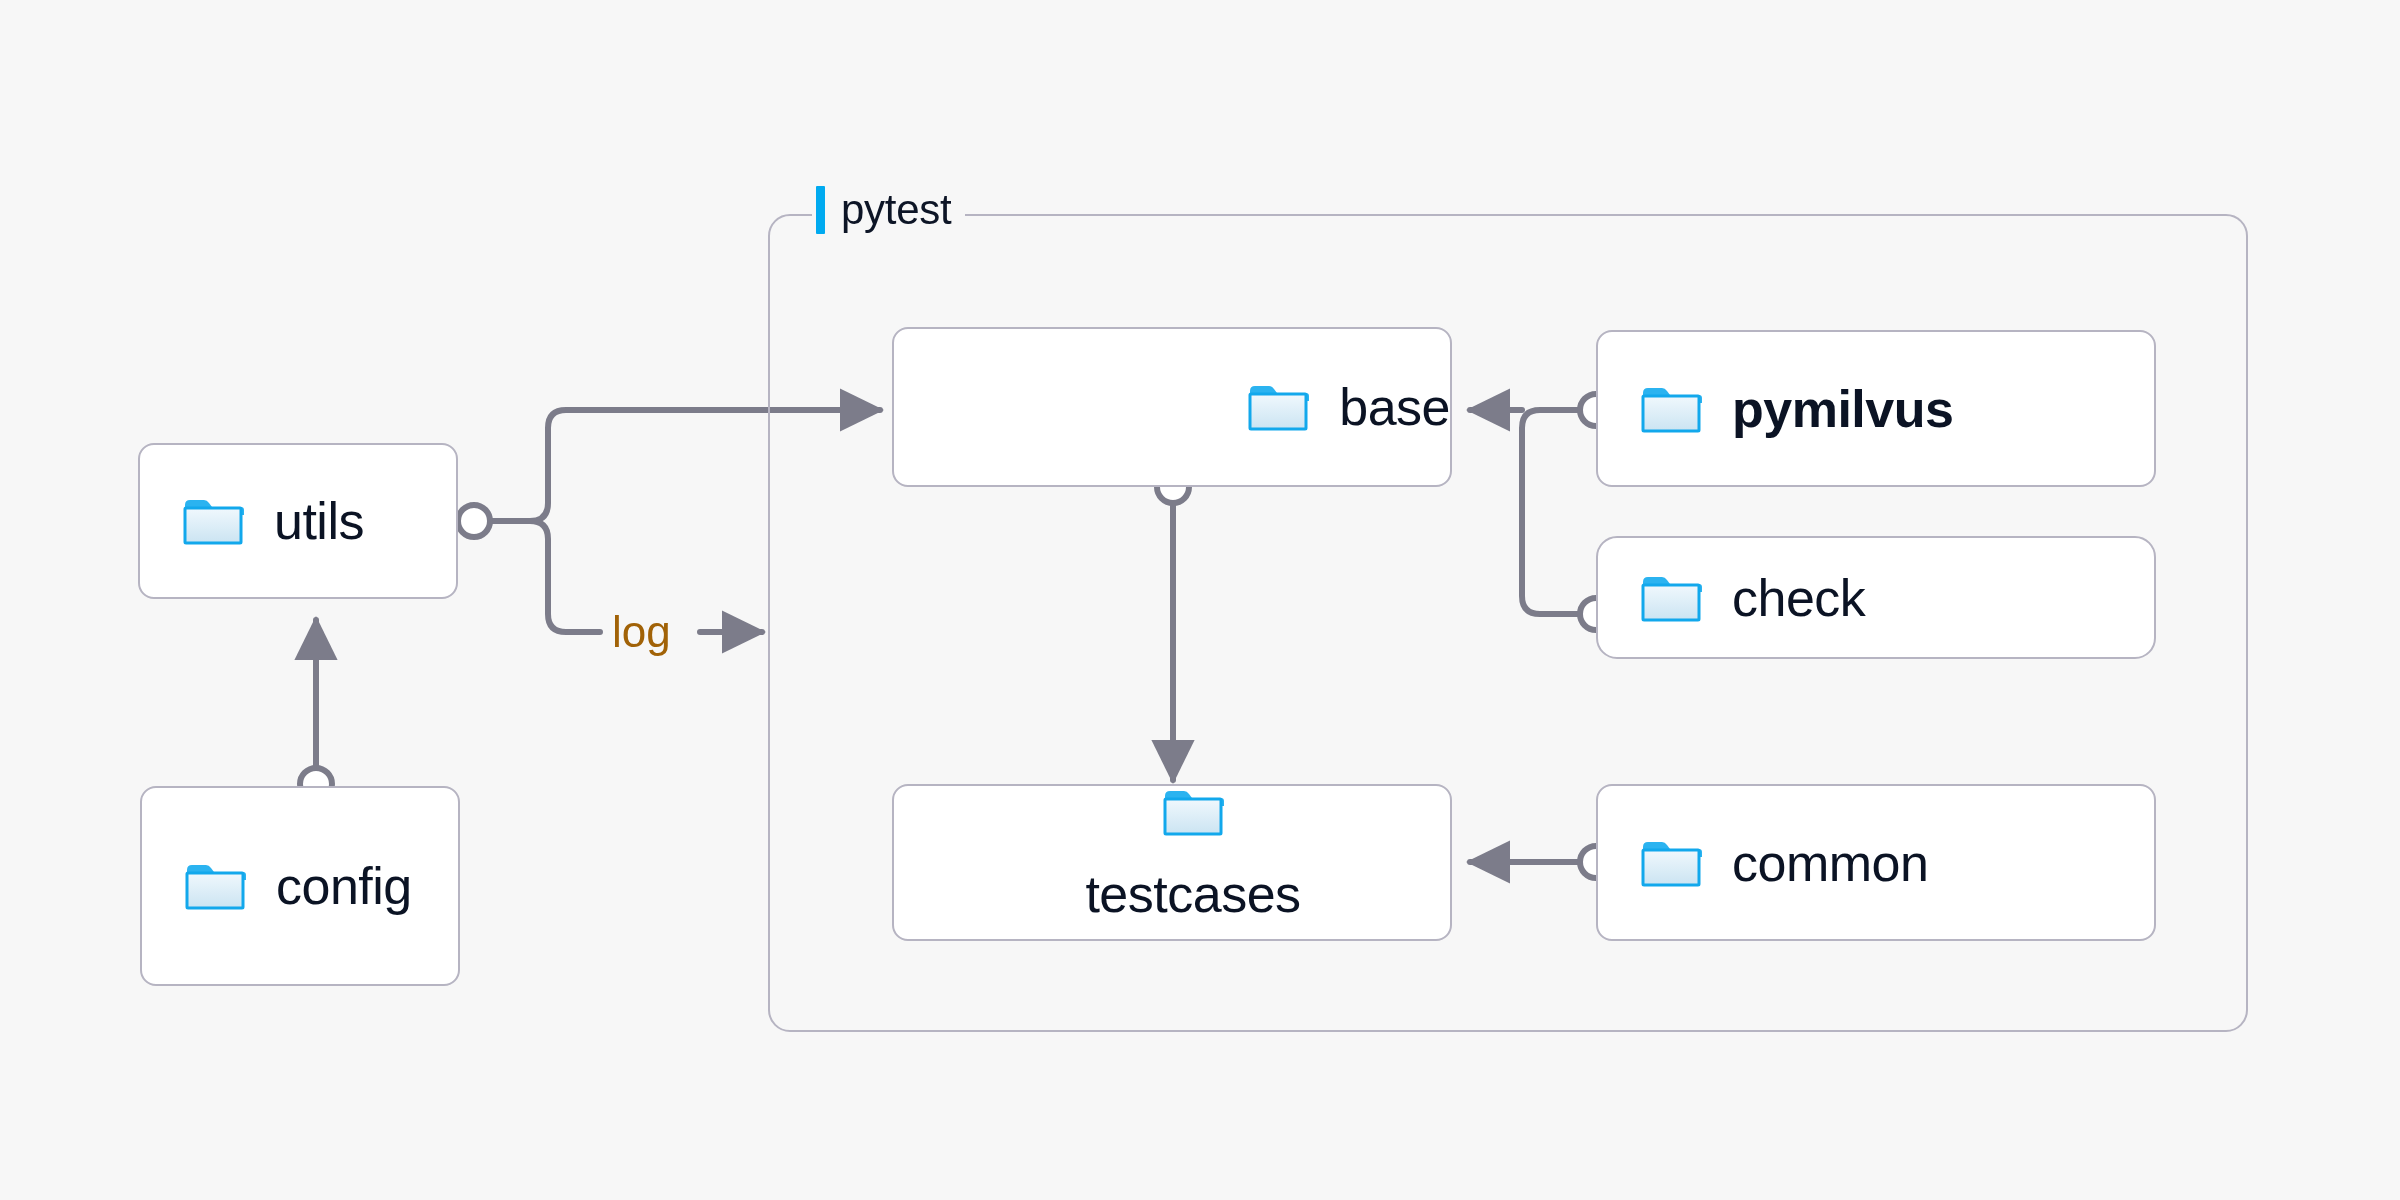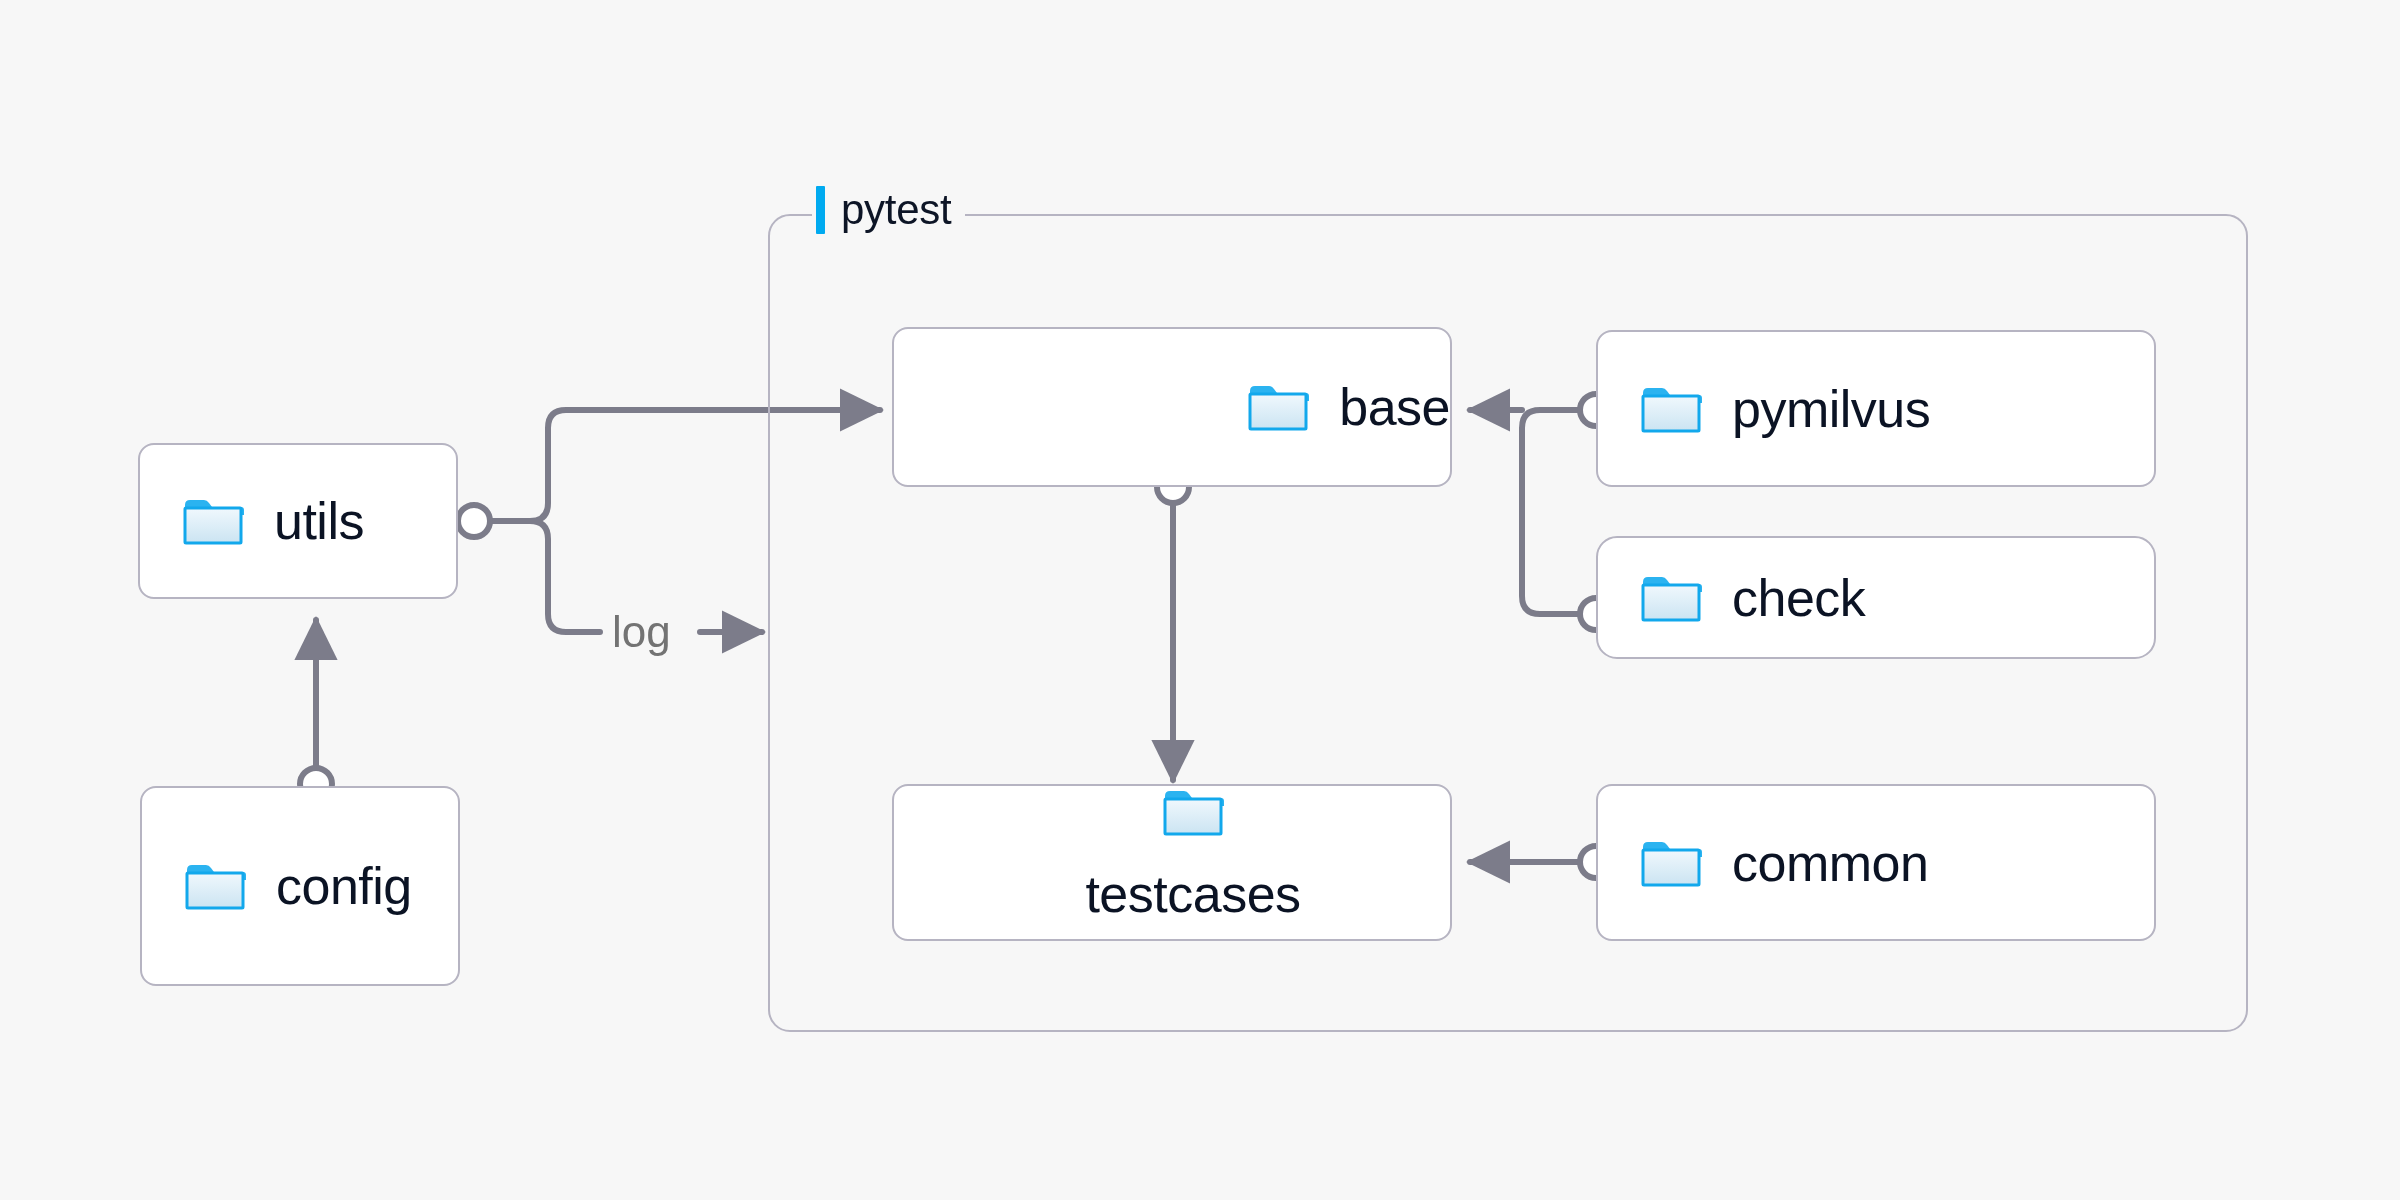--- a/index.html
+++ b/index.html
@@ -84,21 +84,21 @@
     height: 52px;
     flex: 0 0 auto;
     display: block;
   }
   .folder svg { display: block; }
 
   
   .edge-label {
     position: absolute;
     font-size: 44px;
-    color: #737373;
+    color: #a16207;
     white-space: nowrap;
     background: #f7f7f7;
     padding: 0 8px;
     line-height: 1;
   }
 </style>
 </head>
 <body>
 
 <div id="stage">
@@ -185,21 +185,21 @@
   <div class="node" style="left:892px; top:784px; width:560px; height:157px;flex-direction:column;">
     <span class="folder">
       <svg width="62" height="52" viewBox="0 0 62 52" xmlns="http://www.w3.org/2000/svg">
         <path d="M3 10 q0-5 5-5 h14 q3 0 5 3 l3 4 h29 q3 0 3 3 v5 H3 z" fill="#2bb3f0"></path>
         <rect x="3" y="13" width="56" height="35" rx="1" fill="url(#folderGrad)" stroke="#12a8ec" stroke-width="3"></rect>
       </svg>
     </span>
     <span class="label">testcases</span>
   </div>
 
-  <div class="node" style="left:1596px; top:330px; width:560px; height:157px;">
+  <div class="node" style="left:1596px; top:330px; width:560px; height:157px;font-weight:bold;">
     <span class="folder">
       <svg width="62" height="52" viewBox="0 0 62 52" xmlns="http://www.w3.org/2000/svg">
         <path d="M3 10 q0-5 5-5 h14 q3 0 5 3 l3 4 h29 q3 0 3 3 v5 H3 z" fill="#2bb3f0"></path>
         <rect x="3" y="13" width="56" height="35" rx="1" fill="url(#folderGrad)" stroke="#12a8ec" stroke-width="3"></rect>
       </svg>
     </span>
     <span class="label">pymilvus</span>
   </div>
 
   <div class="node" style="left:1596px; top:536px; width:560px; height:123px;border-radius:21px;">

